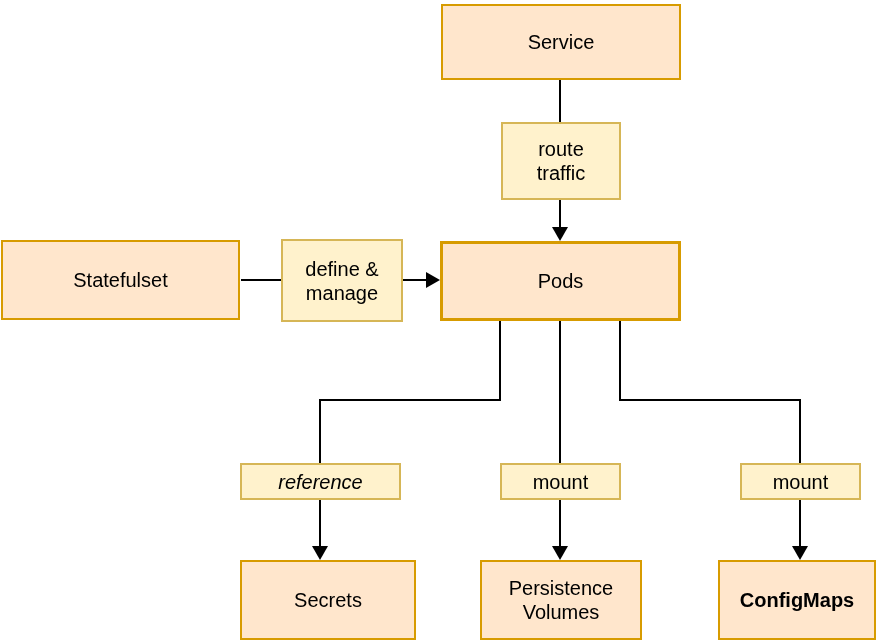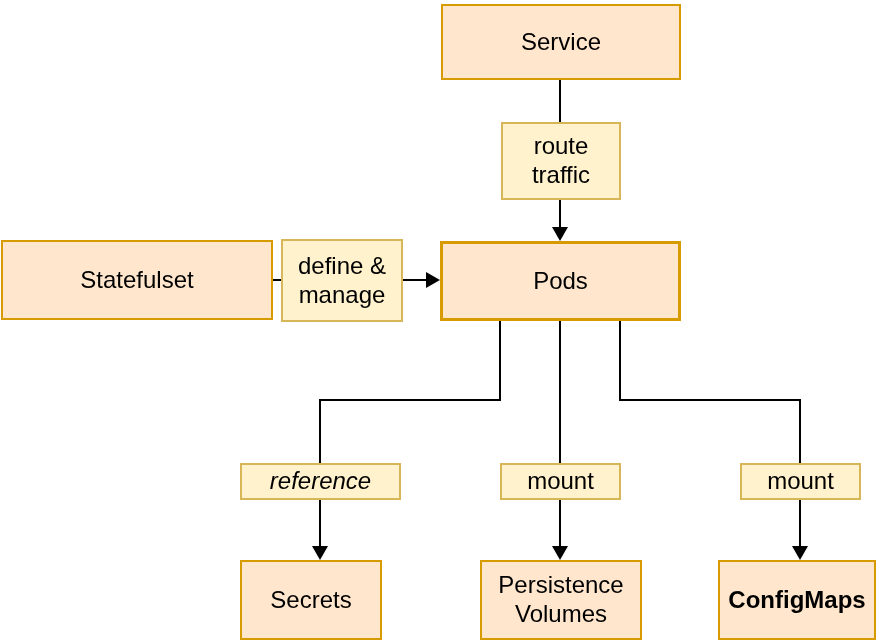--- a/index.html
+++ b/index.html
@@ -19,44 +19,44 @@
   }
 
   .node {
     position: absolute;
     box-sizing: border-box;
     display: flex;
     align-items: center;
     justify-content: center;
     text-align: center;
     color: #000000;
-    font-size: 24px;
+    font-size: 20px;
     line-height: 1.2;
     white-space: pre-line;
     z-index: 2;
   }
   .entity {
     background: #ffe6cc;
     border: 2px solid #d79b00;
   }
   .edge-label {
     background: #fff2cc;
     border: 2px solid #d6b656;
   }
 
   
   #node-service              { left: 441px; top: 4px;   width: 240px; height: 76px; }
   #node-route-traffic        { left: 501px; top: 122px; width: 120px; height: 78px; }
-  #node-statefulset          { left: 1px;   top: 240px; width: 272px; height: 80px; }
+  #node-statefulset          { left: 1px;   top: 240px; width: 239px; height: 80px; }
   #node-define-manage        { left: 281px; top: 239px; width: 122px; height: 83px; }
   #node-pods                 { left: 440px; top: 241px; width: 241px; height: 80px; border-width: 3px; }
   #node-reference            { left: 240px; top: 463px; width: 161px; height: 37px; font-style: italic; }
   #node-mount-volumes        { left: 500px; top: 463px; width: 121px; height: 37px; }
   #node-mount-configmaps     { left: 740px; top: 463px; width: 121px; height: 37px; }
-  #node-secrets              { left: 240px; top: 560px; width: 142px; height: 80px; }
+  #node-secrets              { left: 240px; top: 560px; width: 176px; height: 80px; }
   #node-persistence-volumes  { left: 480px; top: 560px; width: 162px; height: 80px; }
   #node-configmaps           { left: 718px; top: 560px; width: 158px; height: 80px; font-weight: bold; }
 </style>
 </head>
 <body>
 
 <div id="canvas">
 
   <svg id="connectors" viewBox="0 0 882 642" xmlns="http://www.w3.org/2000/svg">
 

